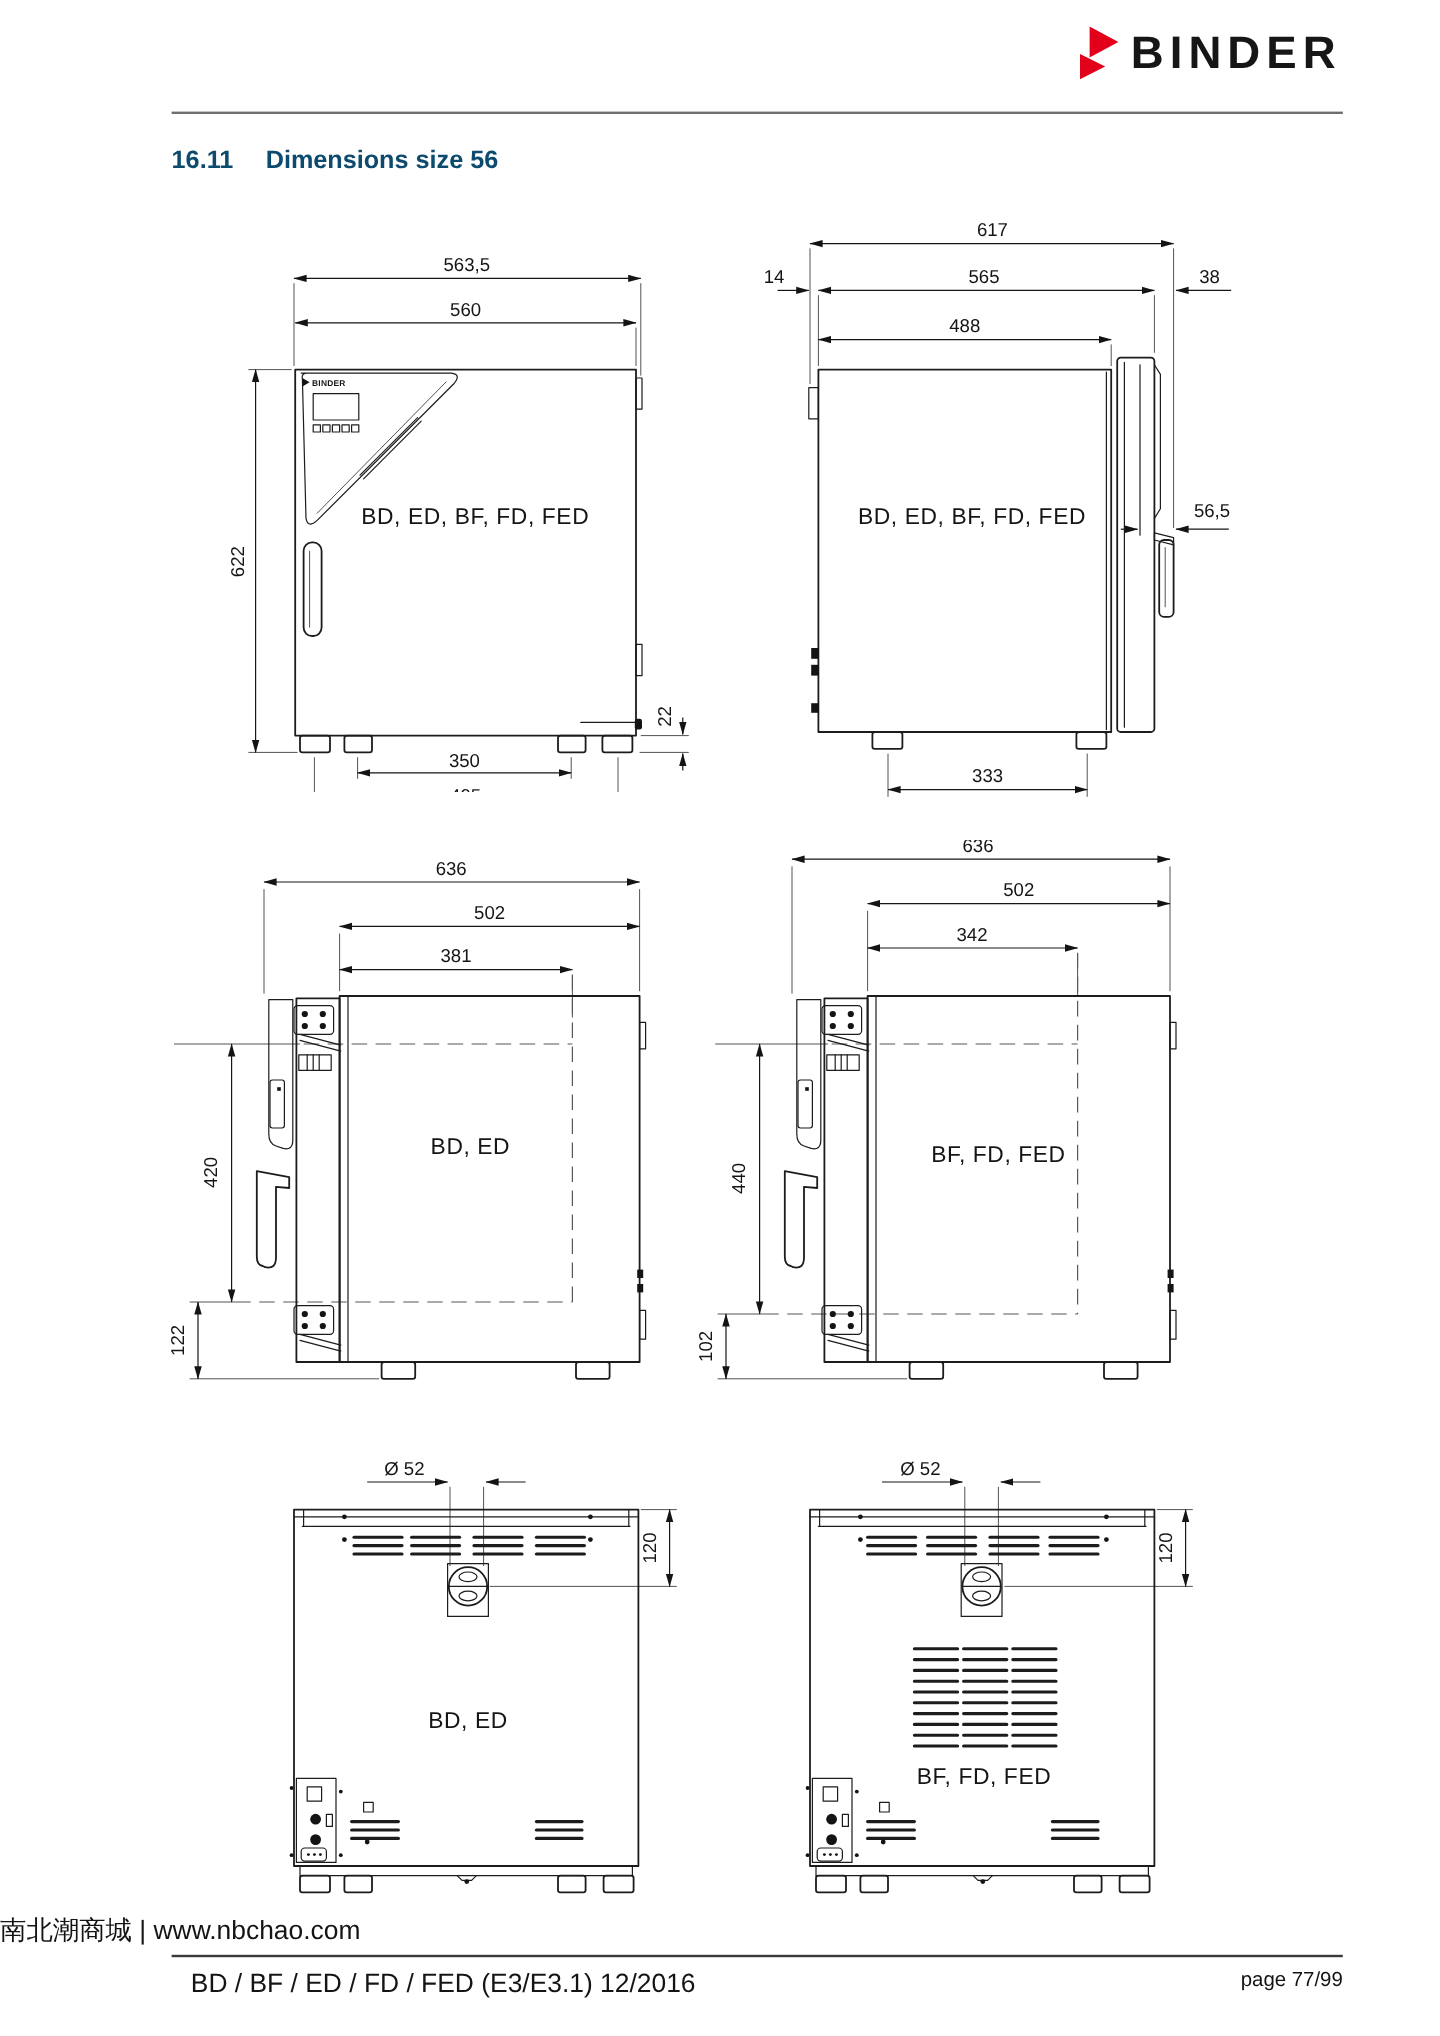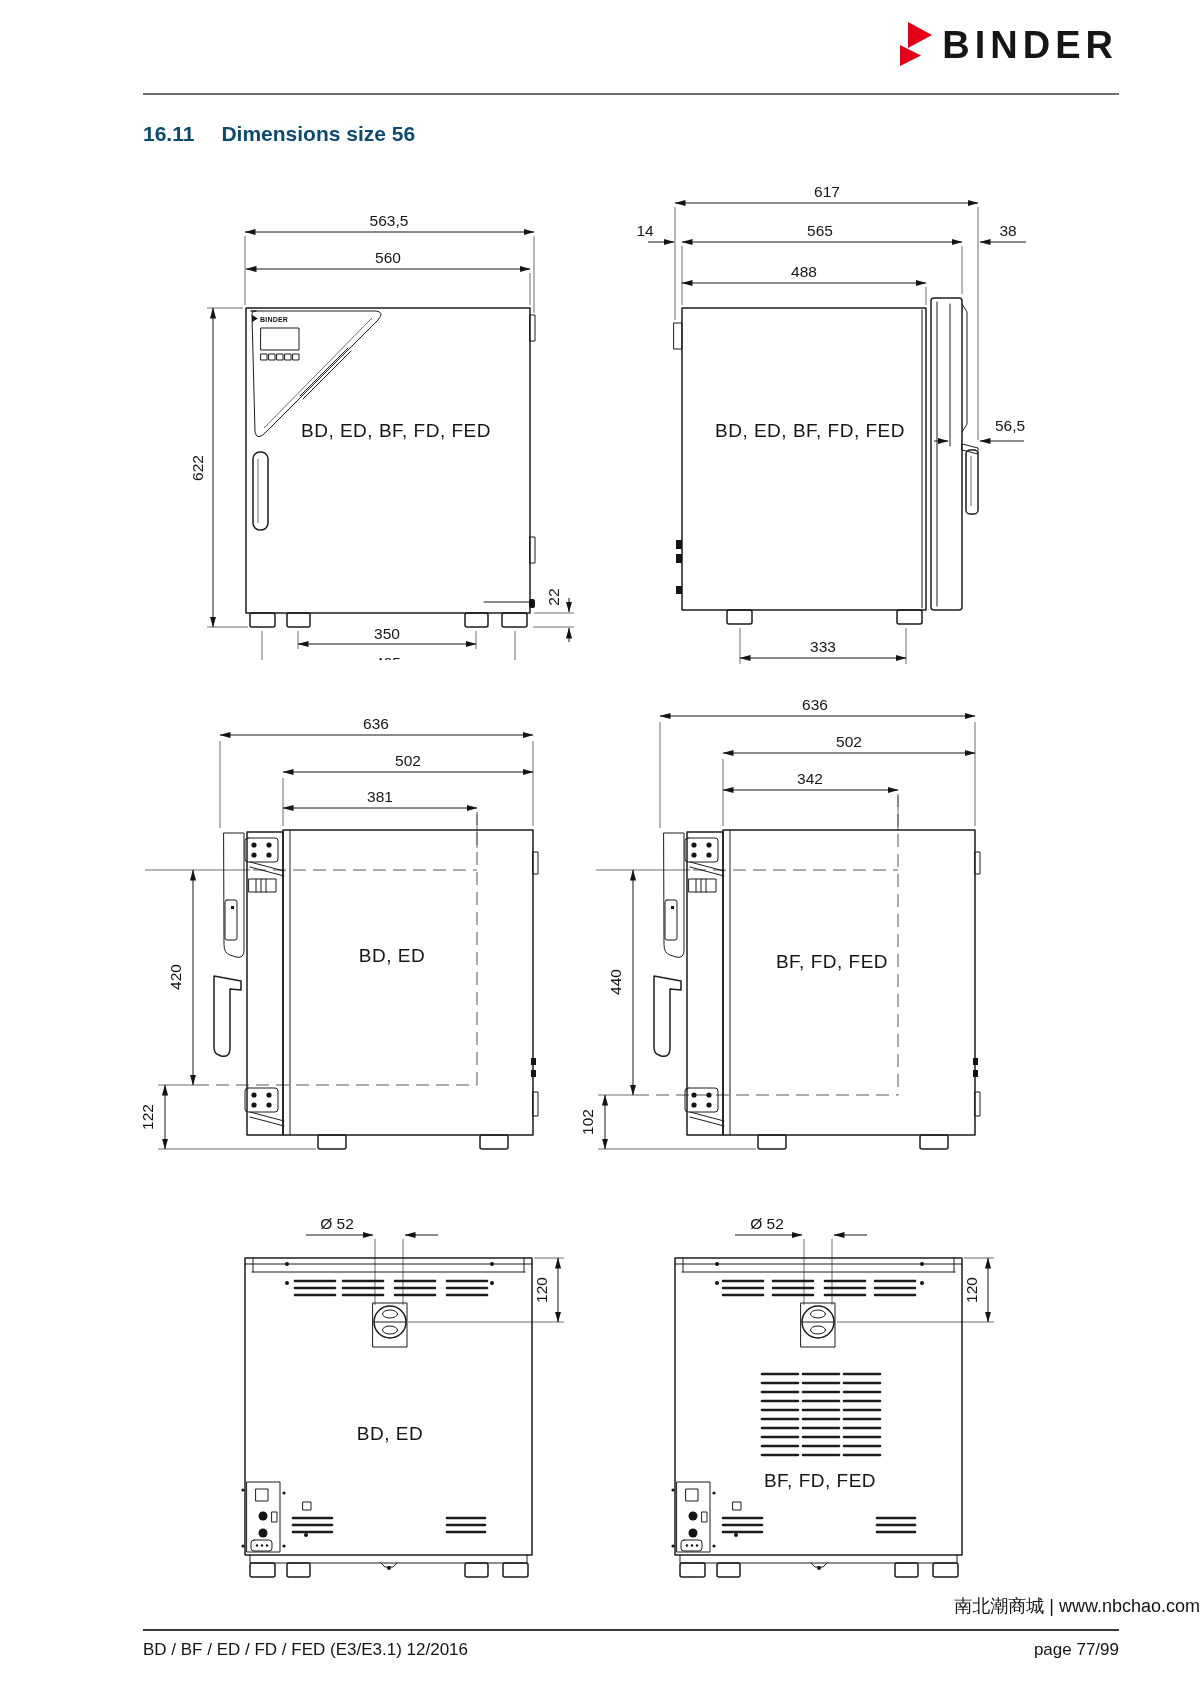--- a/index.html
+++ b/index.html
@@ -18,23 +18,23 @@
   .mtx{font-size:19px;letter-spacing:.5px}
   .stx{font-size:7px;font-weight:bold;letter-spacing:.2px}
   .ln{fill:none;stroke:#1c1c1c;stroke-width:1.5;stroke-linejoin:round;stroke-linecap:round}
   .ln2{fill:none;stroke:#1c1c1c;stroke-width:1;stroke-linejoin:round;stroke-linecap:round}
   .vent{fill:none;stroke:#1c1c1c;stroke-width:2.6;stroke-linecap:round}
   .ext{fill:none;stroke:#4a4a4a;stroke-width:.8}
   .dim{fill:none;stroke:#161616;stroke-width:1}
   .dsh{fill:none;stroke:#575757;stroke-width:1;stroke-dasharray:13 7}
   .blk{fill:#141414;stroke:none}
   .wht{fill:#fff}
-  .footer-center{position:absolute;top:1594px;left:0;width:100%;text-align:right;font-size:18px}
+  .footer-center{position:absolute;top:1594px;left:0;width:100%;text-align:left;font-size:22px}
   .footer-rule{position:absolute;top:1629px;left:143px;width:976px;height:2px;background:#3a3a3a}
-  .footer-left{position:absolute;top:1640px;left:143px;font-size:17px}
+  .footer-left{position:absolute;top:1640px;left:159px;font-size:22px}
   .footer-right{position:absolute;top:1640px;left:143px;width:976px;text-align:right;font-size:17px}
 </style>
 </head>
 <body>
 
 <div class="logo">
   <svg class="logo-mark" viewBox="0 0 34 46">
     <polygon points="8,0 32,13 8,26" fill="#e2001a"></polygon>
     <polygon points="0,23 21,33.5 0,44" fill="#e2001a"></polygon>
   </svg>

